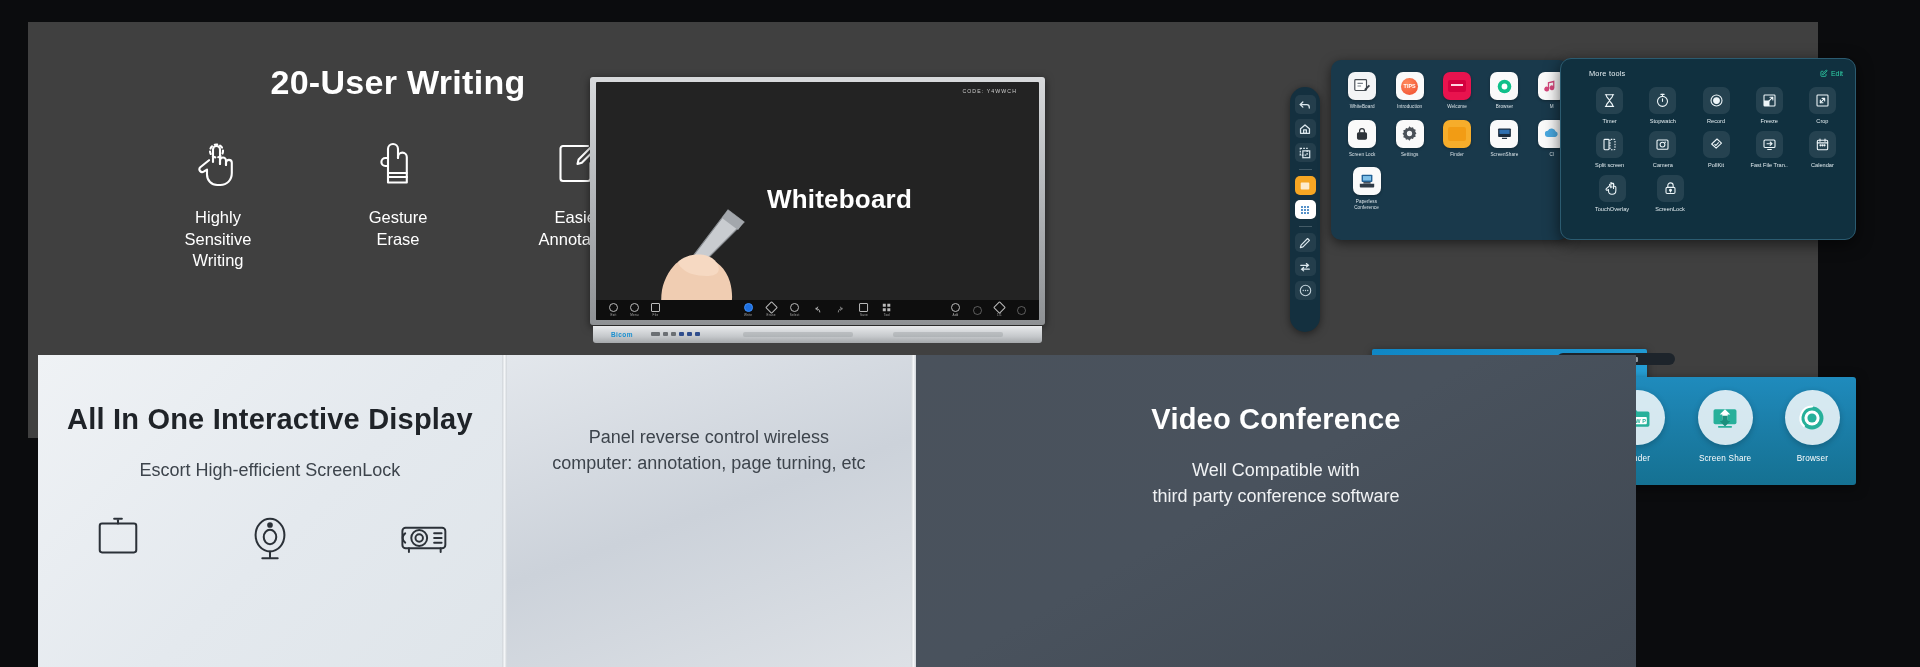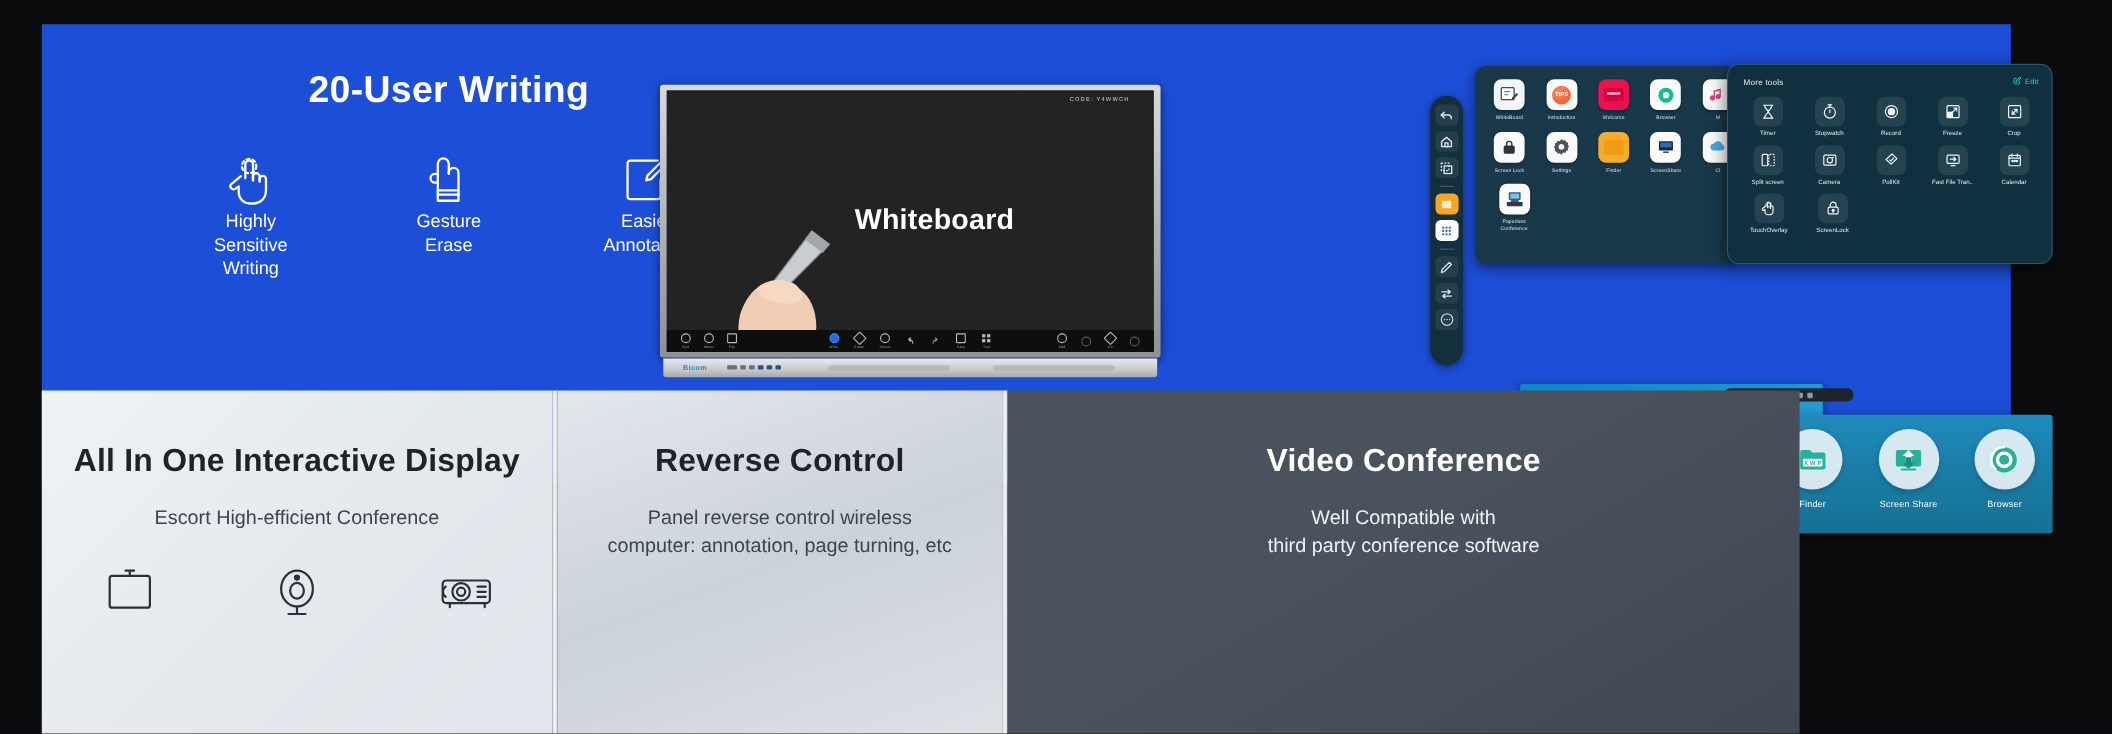--- a/index.html
+++ b/index.html
@@ -6,22 +6,22 @@
   html, body {
     width: 1920px; height: 667px;
     background: #0b0c0e;
     font-family: "Liberation Sans", sans-serif;
     overflow: hidden;
   }
   .page { position: relative; width: 1920px; height: 667px; background: #0b0c0e; }
 
   
   .hero {
-    position: absolute; left: 38px; top: 22px; width: 1790px; height: 416px;
-    background: #1d4ed8;
+    position: absolute; left: 28px; top: 22px; width: 1790px; height: 416px;
+    background: #404040;
   }
 
   
   .feature-col {
     position: absolute; left: 125px; top: 42px; width: 490px;
     text-align: center; color: #ffffff;
   }
   .feature-title {
     font-size: 34px; font-weight: bold; letter-spacing: .3px;
     line-height: 1.1;
@@ -31,21 +31,21 @@
   }
   .feature-icons {
     margin-top: 36px; display: flex; justify-content: space-between;
     align-items: flex-start; padding: 0 6px;
   }
   .feat {
     width: 118px; display: flex; flex-direction: column; align-items: center;
   }
   .feat .glyph { height: 54px; display: flex; align-items: center; justify-content: center; }
   .feat .cap {
-    margin-top: 0; font-size: 16.5px; line-height: 1.28; font-weight: 500;
+    margin-top: 16px; font-size: 16.5px; line-height: 1.28; font-weight: 500;
     color: #ffffff;
   }
 
   
   .display-wrap { position: absolute; left: 562px; top: 55px; width: 455px; height: 272px; }
   .bezel {
     position: absolute; left: 0; top: 0; width: 455px; height: 248px;
     background: linear-gradient(180deg,#d8dadc 0%,#b9bcbf 40%,#8e9194 100%);
     border-radius: 3px; padding: 5px 6px 5px 6px;
     box-shadow: 0 2px 9px rgba(0,0,0,.55);
@@ -131,21 +131,21 @@
     width: 28px; height: 28px; border-radius: 7px; background: #fafafa;
     display: flex; align-items: center; justify-content: center;
     box-shadow: 0 1px 3px rgba(0,0,0,.3);
   }
   .ag-lbl { margin-top: 4px; font-size: 4.6px; color: #dbe4e9; text-align: center; line-height: 1.25; letter-spacing: .1px; }
 
   
   .more-tools {
     position: absolute; left: 1532px; top: 36px; width: 296px; height: 182px;
     background: #10303f; border: 1px solid #2b5b70; border-radius: 11px;
-    box-shadow: 0 4px 16px rgba(0,0,0,.6); padding: 10px 12px 0 14px;
+    box-shadow: 0 4px 16px rgba(0,0,0,.6); padding: 10px 12px 0 28px;
   }
   .mt-head { display: flex; align-items: center; justify-content: space-between; }
   .mt-title { font-size: 7.4px; color: #e6eff3; letter-spacing: .2px; }
   .mt-edit { display: flex; align-items: center; gap: 3px; font-size: 7px; color: #2fd3a8; }
   .mt-grid { margin-top: 9px; }
   .mt-row { display: flex; gap: 12px; margin-bottom: 7px; }
   .mt-item { width: 46px; display: flex; flex-direction: column; align-items: center; }
   .mt-tile {
     width: 27px; height: 27px; border-radius: 7px; background: rgba(255,255,255,.09);
     display: flex; align-items: center; justify-content: center;
@@ -772,21 +772,21 @@
       </div>
     </div>
 
   </div>
 
   <div class="bottom">
 
     <div class="sec sec-1">
       <div class="sec-inner">
         <div class="sec-h">All In One Interactive Display</div>
-        <div class="sec-p">Escort High-efficient Conference</div>
+        <div class="sec-p">Escort High-efficient ScreenLock</div>
         <div class="sec-icons">
           <div class="sec-ic">
             <svg width="50" height="50" viewBox="0 0 52 52" fill="none" stroke="#2b3138" stroke-width="2.1" stroke-linecap="round" stroke-linejoin="round">
               <rect x="7" y="11" width="38" height="30" rx="2.4"></rect>
               <path d="M26 11V7.5"></path>
                 <path d="M22 6h8"></path>
             </svg>
           </div>
           <div class="sec-ic">
             <svg width="50" height="50" viewBox="0 0 52 52" fill="none" stroke="#2b3138" stroke-width="2.1" stroke-linecap="round">
@@ -808,21 +808,20 @@
             </svg>
           </div>
         </div>
       </div>
     </div>
 
     <div class="sec-gap"></div>
 
     <div class="sec sec-2">
       <div class="sec-inner">
-        <div class="sec-h">Reverse Control</div>
         <div class="sec-p" style="white-space:pre-line">Panel reverse control wireless
 computer: annotation, page turning, etc</div>
       </div>
     </div>
 
     <div class="sec-gap"></div>
 
     <div class="sec sec-3">
       <div class="sec-inner">
         <div class="sec-h">Video Conference</div>

